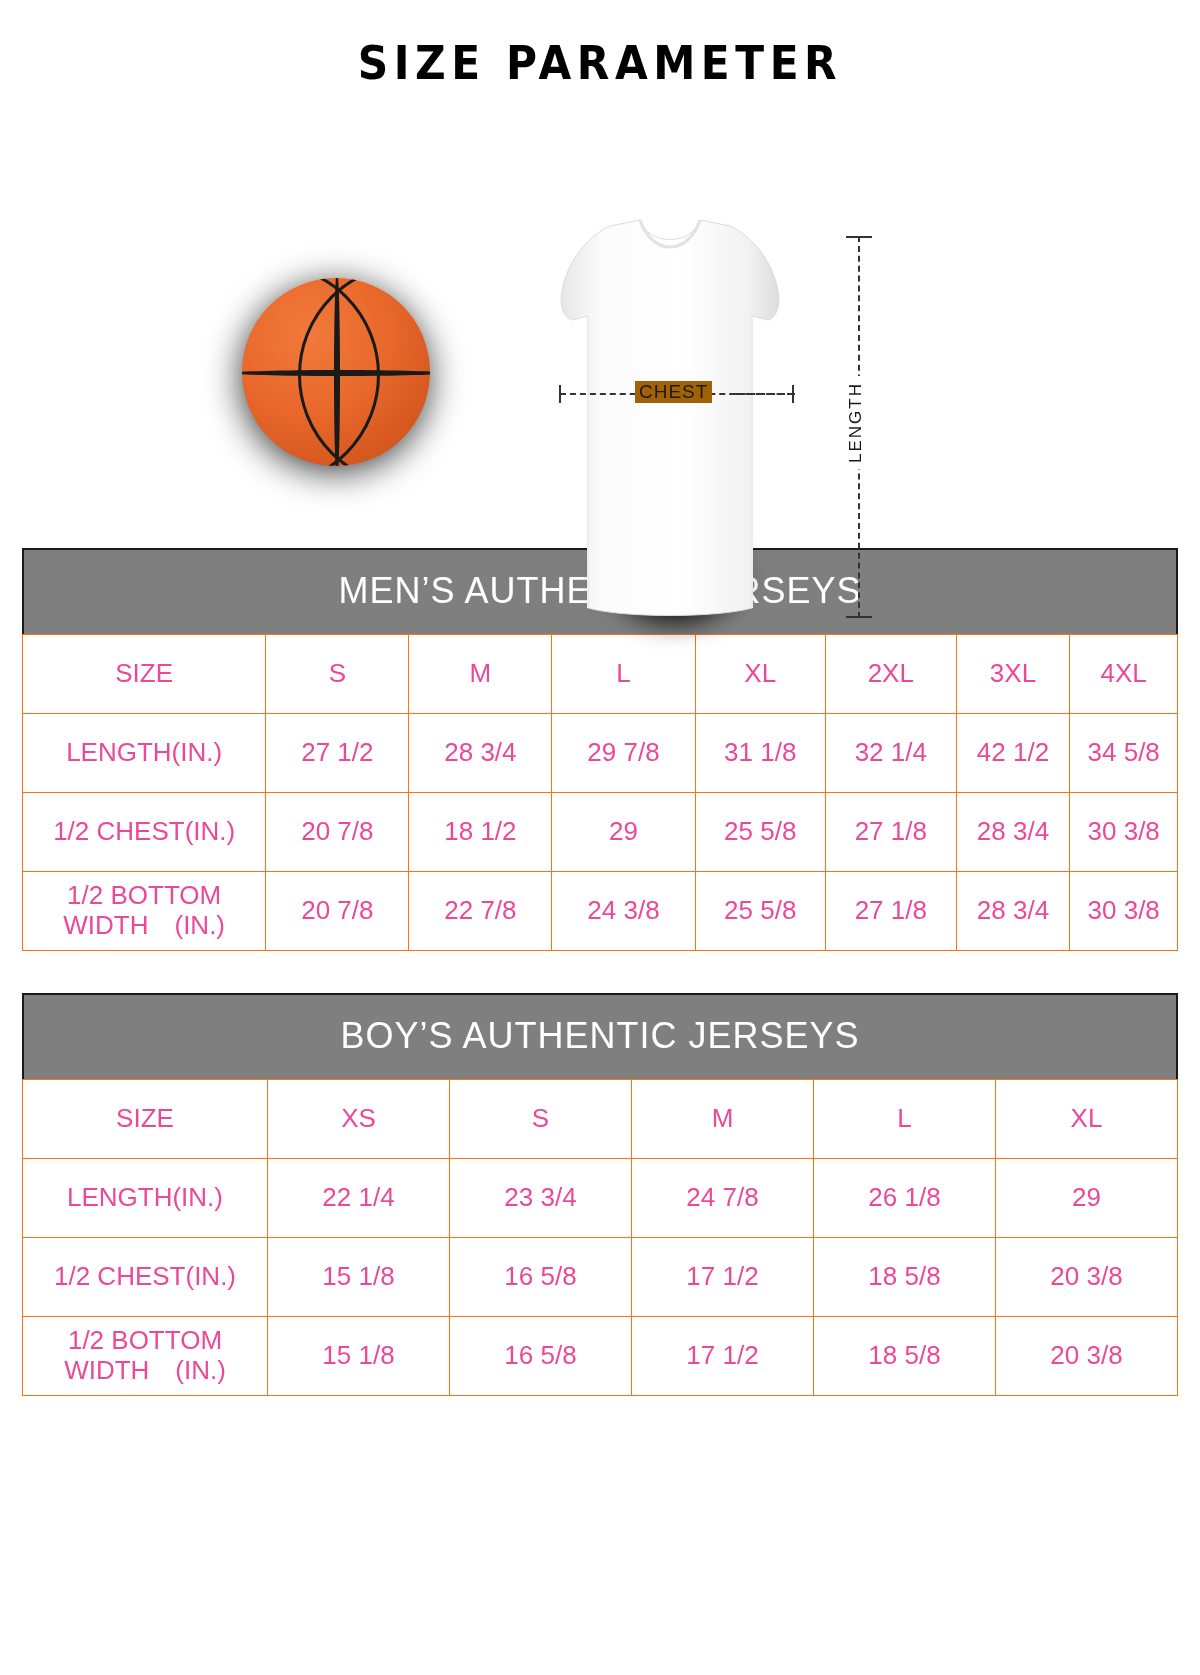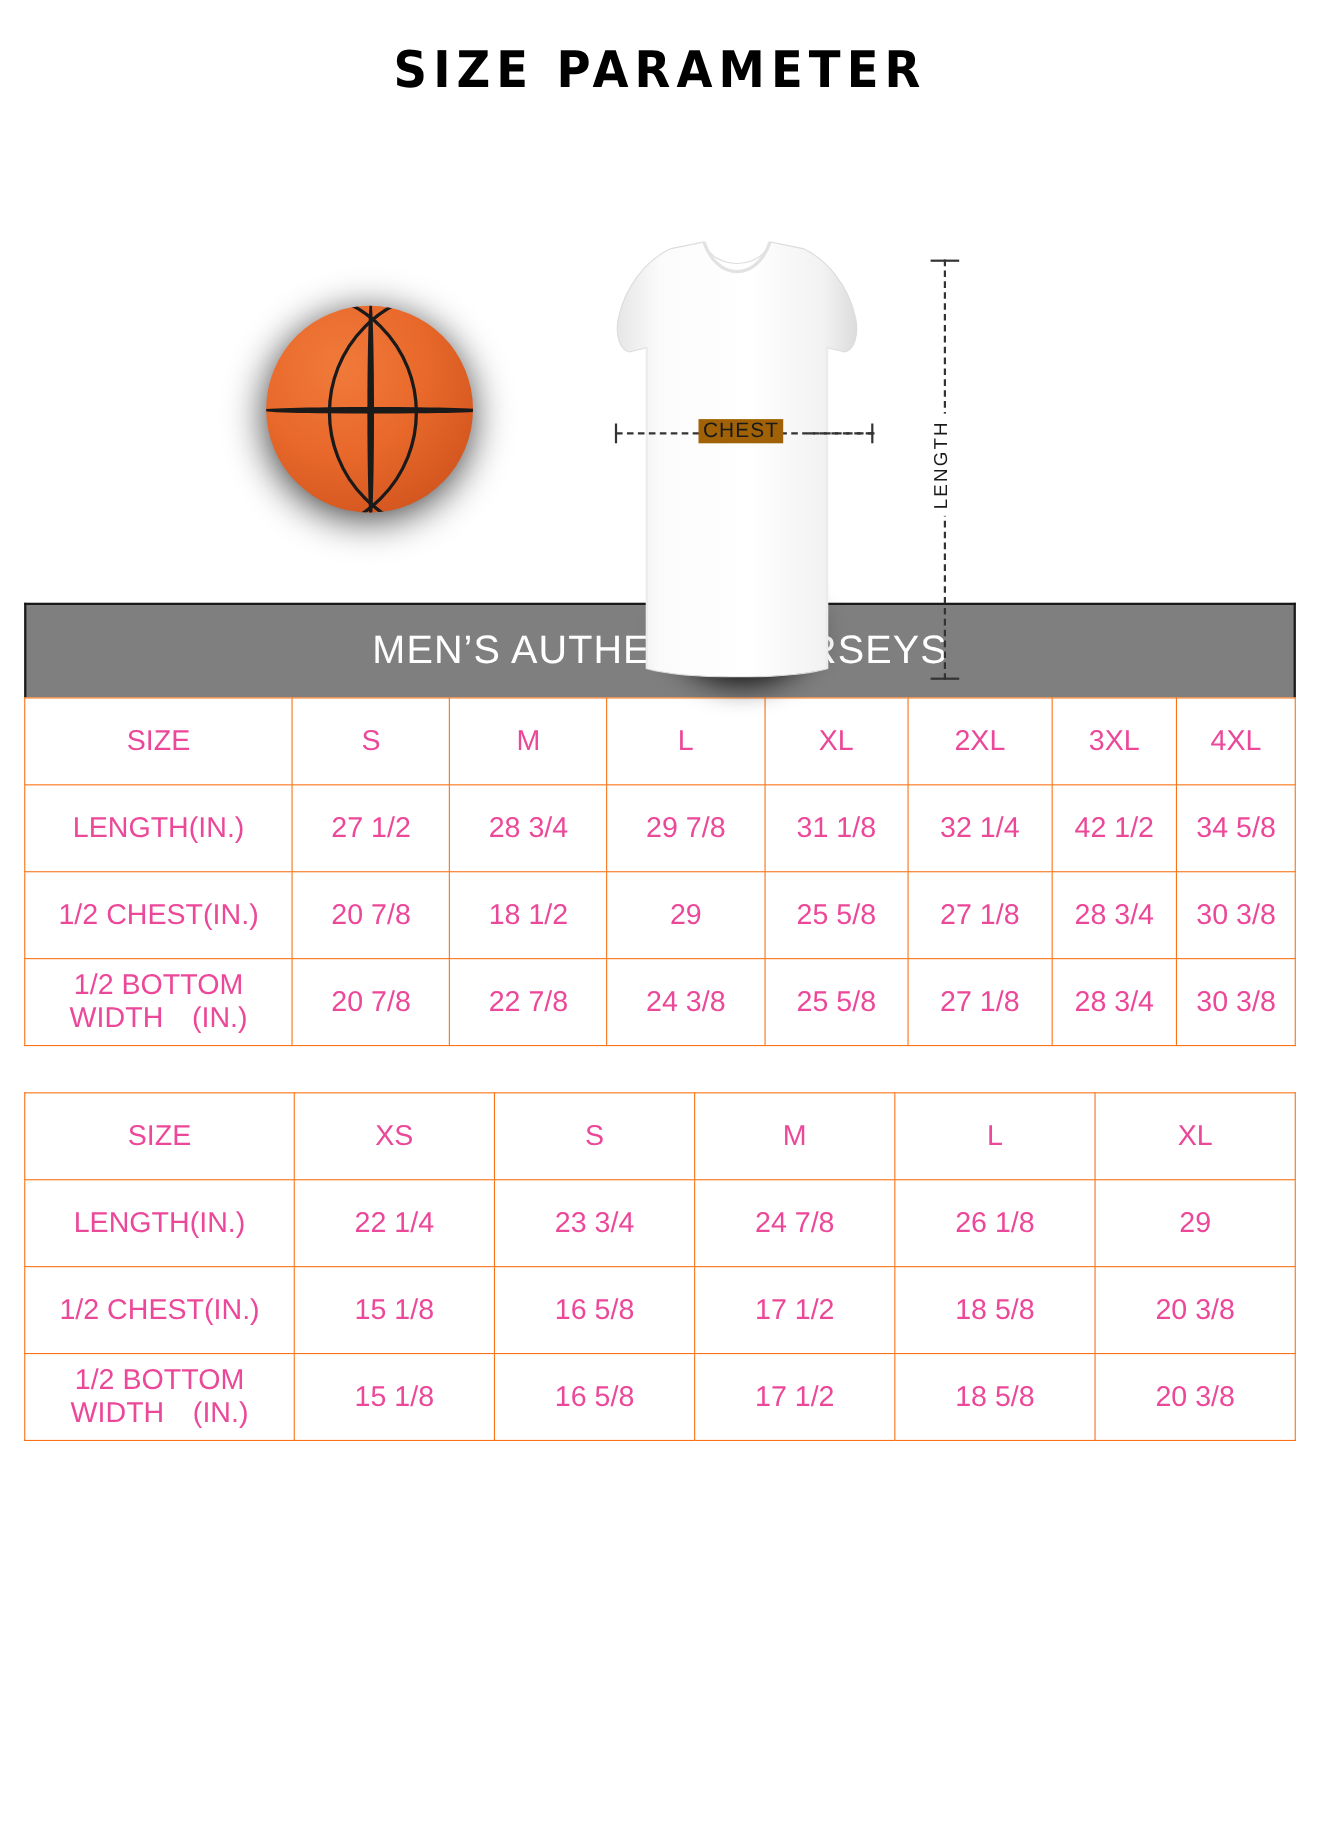--- a/index.html
+++ b/index.html
@@ -313,20 +313,21 @@
         <td>25  5/8</td>
         <td>27  1/8</td>
         <td>28  3/4</td>
         <td>30  3/8</td>
       </tr>
     </tbody>
   </table>
 </div>
 
 <div class="table-block second">
+  <div class="tbl-header">BOY’S AUTHENTIC JERSEYS</div>
   <table class="boy-tbl">
     <tbody>
       <tr>
         <td class="rowlabel">SIZE</td>
         <td>XS</td>
         <td>S</td>
         <td>M</td>
         <td>L</td>
         <td>XL</td>
       </tr>

